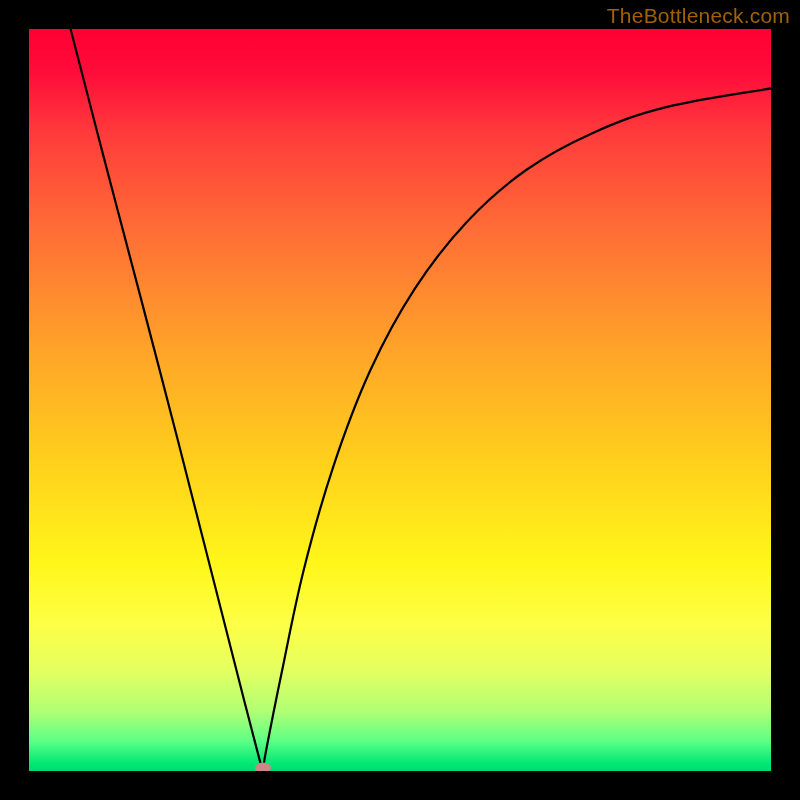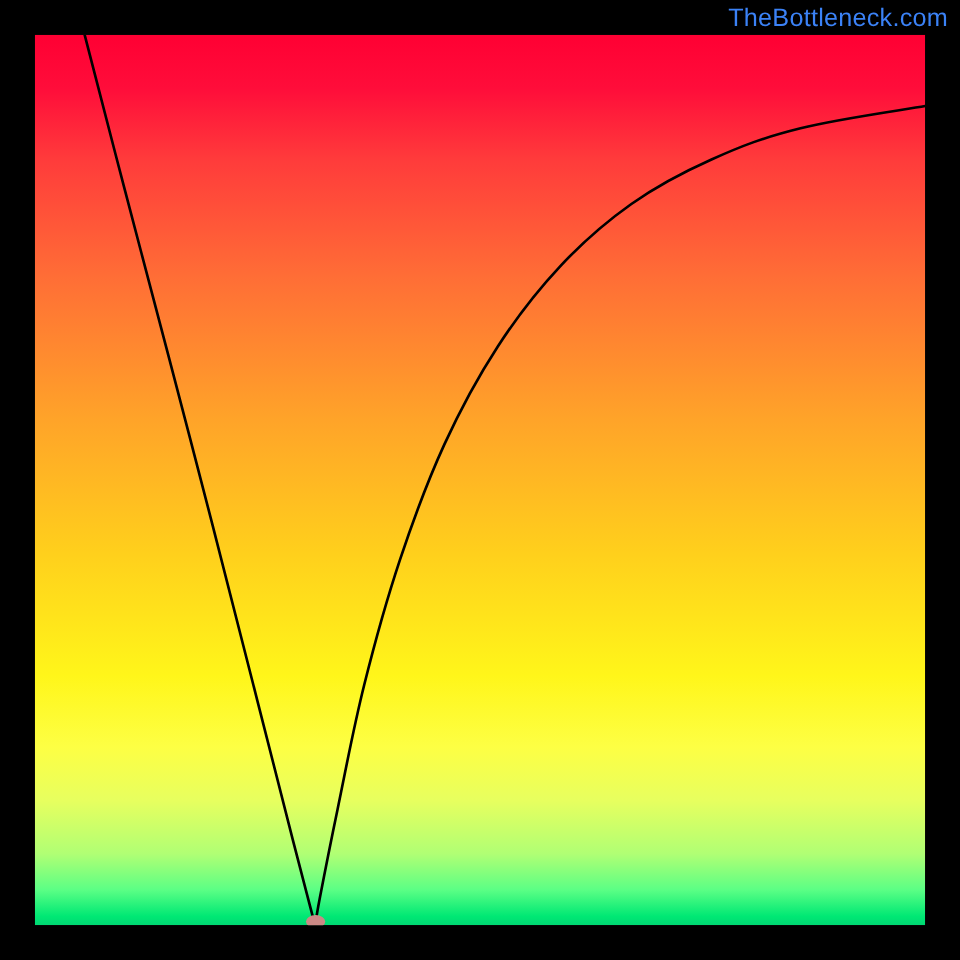--- a/index.html
+++ b/index.html
@@ -62,21 +62,21 @@
     width: 16px;
     height: 11px;
     background: #cb8985;
     border-radius: 50%;
     transform: translate(-50%, -50%);
   }
   .watermark {
     position: absolute;
     top: 4px;
     right: 10px;
-    color: #3b82f6;
+    color: #a16207;
     font-size: 21px;
     letter-spacing: 0.2px;
     font-weight: 500;
   }
 </style>
 </head>
 <body>
 
 <div class="frame">
   <div class="plot-area">

